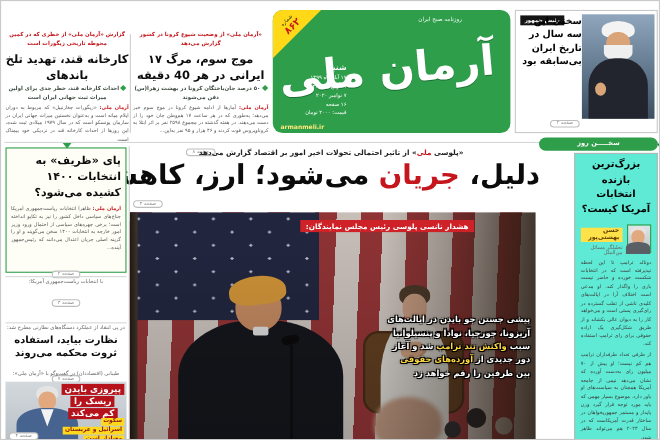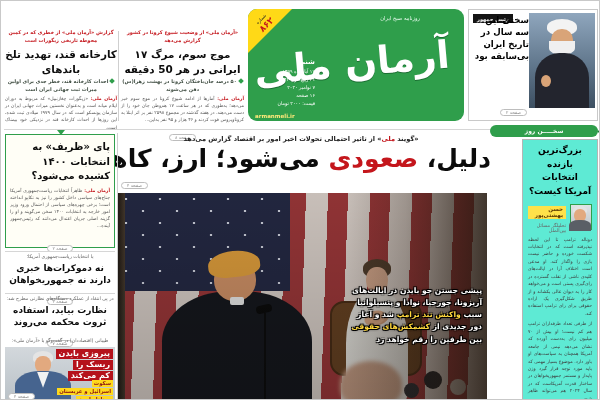--- a/index.html
+++ b/index.html
@@ -64,21 +64,21 @@
   .sb-story{left:4px;width:110px;text-align:center;}
   #dems{top:253px;}
   #oversight{top:295px;}
   .sb-story .headline{font-size:9px;margin:1px 0;}
   #interview{left:4px;top:337px;width:110px;text-align:center;}
   #interview-photo{position:relative;margin-top:2px;width:110px;height:55px;background:linear-gradient(180deg,#d3d8dc,#b9c1c7);overflow:hidden;}
   .man-hair{position:absolute;right:62px;top:4px;width:20px;height:12px;background:#e4e4e4;border-radius:50% 50% 30% 30%;}
   .man-face{position:absolute;right:64px;top:9px;width:16px;height:17px;background:#e2a97f;border-radius:46%;}
   .man-suit{position:absolute;right:44px;top:24px;width:56px;height:32px;background:#46648f;border-radius:45% 45% 0 0;}
   .man-shirt{position:absolute;right:66px;top:25px;width:12px;height:16px;background:#f2f2f2;clip-path:polygon(0 0,100% 0,50% 100%);}
-  #interview-red{position:absolute;right:2px;top:2px;display:flex;flex-direction:column;align-items:flex-start;gap:1px;}
+  #interview-red{position:absolute;right:2px;top:2px;display:flex;flex-direction:column;align-items:center;gap:1px;}
   #interview-red span{background:#b5121b;color:#fff;font-size:8px;font-weight:bold;padding:0.5px 3px;}
   #interview-yellow{position:absolute;right:2px;top:33px;display:flex;flex-direction:column;align-items:flex-start;gap:1px;}
   #interview-yellow span{background:#ffd91c;color:#8b1414;font-size:5.4px;font-weight:bold;padding:0.5px 2px;}
   #interview-pill{position:absolute;left:3px;bottom:2px;}
   
   #photo{left:117px;top:192px;width:369px;height:208px;overflow:hidden;
          background:repeating-linear-gradient(92deg,#a33a3c 0 20px,#e3d9d2 20px 42px);}
   #canton{position:absolute;left:0;top:0;width:172px;height:98px;background:#262b47;
           background-image:radial-gradient(#d8dce8 1.2px,transparent 1.7px),radial-gradient(#d8dce8 1.2px,transparent 1.7px);
           background-size:34px 24px,34px 24px;background-position:8px 6px,25px 18px;}
@@ -153,58 +153,57 @@
     <div class="pres-face"></div>
     <div class="pres-beard"></div>
     <div class="pres-robe"></div>
     <div class="pres-hand"></div>
   </div>
   <span id="pres-pill" class="page-pill">صفحه ۲</span>
 </div>
 
 <div class="abs top-story c" id="story-corona">
   <div class="kicker">«آرمان ملی» از وضعیت شیوع کرونا در کشور گزارش می‌دهد</div>
-  <div class="headline">موج سوم، مرگ ۱۷ ایرانی در هر 50 دقیقه</div>
+  <div class="headline">موج سوم، مرگ ۱۷ ایرانی در هر 40 دقیقه</div>
   <div class="bullet-line"><span class="diamond"></span><span>۵۰ درصد جان‌باختگان کرونا در بهشت زهرا(س) دفن می‌شوند</span></div>
   <div class="body-text" style="margin-top:2px;"><span class="lead-label">آرمان ملی:</span> <span>آمارها از ادامه شیوع کرونا در موج سوم خبر می‌دهد؛ به‌طوری که در هر ساعت ۱۷ هم‌وطن جان خود را از دست می‌دهند. در هفته گذشته در مجموع ۲۵۹۸ نفر بر اثر ابتلا به کروناویروس فوت کردند و ۴۶ هزار و ۹۵ نفر به‌این...</span></div>
   <span class="page-pill">صفحه ۸</span>
 </div>
 
 <div class="abs top-story c" id="story-sugar">
   <div class="kicker">گزارش «آرمان ملی» از خطری که در کمین محوطه تاریخی زیگورات است</div>
   <div class="headline">کارخانه قند، تهدید تلخ باندهای</div>
   <div class="bullet-line"><span class="diamond"></span><span>احداث کارخانه قند، خطر جدی برای اولین میراث ثبت جهانی ایران است</span></div>
   <div class="body-text" style="margin-top:2px;"><span class="lead-label">آرمان ملی:</span> <span>«زیگورات چغازنبیل» که مربوط به دوران ایلام میانه است و به‌عنوان نخستین میراث جهانی ایران در سازمان یونسکو است که در سال ۱۹۷۹ میلادی ثبت شده، این روزها از احداث کارخانه قند در نزدیکی خود بیمناک است.</span></div>
   <span class="page-pill">صفحه ۶</span>
 </div>
 
 <div class="vline" style="left:117px;top:30px;height:90px;"></div>
 <div class="hline" style="left:3px;top:128px;width:594px;"></div>
 
 <div class="abs" id="band-kicker">
-  <span>«گویند </span><span class="red">ملی</span><span>» از تاثیر احتمالی تحولات اخیر امور بر اقتصاد گزارش می‌دهد</span>
+  <span>«پلوسی </span><span class="red">ملی</span><span>» از تاثیر احتمالی تحولات اخیر امور بر اقتصاد گزارش می‌دهد</span>
 </div>
 <div class="abs" id="band-headline">
-  <span>دلیل، </span><span class="red">صعودی</span><span> می‌شود؛ ارز، کاهشی</span>
+  <span>دلیل، </span><span class="red">جریان</span><span> می‌شود؛ ارز، کاهشی</span>
 </div>
 <span class="abs page-pill" id="band-pill">صفحه ۴</span>
 
 <div class="abs" id="zarif-box">
   <div id="zarif-pointer"></div>
   <div class="headline">پای «ظریف» به انتخابات ۱۴۰۰ کشیده می‌شود؟</div>
   <div class="body-text" id="zarif-body"><span class="lead-label">آرمان ملی:</span> <span>ظاهراً انتخابات ریاست‌جمهوری آمریکا جناح‌های سیاسی داخل کشور را نیز به تکاپو انداخته است؛ برخی چهره‌های سیاسی از احتمال ورود وزیر امور خارجه به انتخابات ۱۴۰۰ سخن می‌گویند و او را گزینه اصلی جریان اعتدال می‌دانند که رئیس‌جمهور آینده...</span></div>
   <div class="c"><span class="page-pill">صفحه ۲</span></div>
 </div>
 
 <div class="vline" style="left:115.5px;top:132px;height:268px;"></div>
 <div class="hline" style="left:4px;top:250px;width:110px;"></div>
 
 <div class="abs sb-story" id="dems">
   <div class="kicker-gray">با انتخابات ریاست‌جمهوری آمریکا؛</div>
-  <div class="headline">نه دموکرات‌ها خبری دارند نه جمهوریخواهان</div>
   <span class="page-pill">صفحه ۳</span>
 </div>
 
 <div class="hline" style="left:4px;top:292px;width:110px;"></div>
 
 <div class="abs sb-story" id="oversight">
   <div class="kicker-gray">در پی انتقاد از عملکرد دستگاه‌های نظارتی مطرح شد:</div>
   <div class="headline">نظارت بیاید، استفاده ثروت محکمه می‌روند</div>
   <span class="page-pill">صفحه ۷</span>
 </div>
@@ -242,22 +241,23 @@
   <div class="trump-head"></div>
   <div class="trump-hair"></div>
   <div class="trump-collar"></div>
   <div id="mic-stand"></div>
   <div id="mic-head"></div>
   <div class="aud-head" style="left:306px;top:178px;width:18px;height:18px;background:#23252a;"></div>
   <div class="aud-head" style="left:332px;top:186px;width:16px;height:16px;background:#d8cfc6;"></div>
   <div class="aud-head" style="left:286px;top:190px;width:15px;height:15px;background:#2e3036;"></div>
   <div id="blur-head"></div>
   <div id="photo-vignette"></div>
+  <span id="photo-kicker">هشدار نانسی پلوسی رئیس مجلس نمایندگان:</span>
   <div id="photo-lead">
-    <span>پیشی جستن جو بایدن در ایالت‌های آریزونا، جورجیا، نوادا و پنسیلوانیا سبب </span><span class="y">واکنش تند ترامپ</span><span> شد و آغاز دور جدیدی از </span><span class="y">کشمکش‌های حقوقی</span><span> بین طرفین را رقم خواهد زد</span>
+    <span>پیشی جستن جو بایدن در ایالت‌های آریزونا، جورجیا، نوادا و پنسیلوانیا سبب </span><span class="y">واکنش تند ترامپ</span><span> شد و آغاز دور جدیدی از </span><span class="y">آورده‌های حقوقی</span><span> بین طرفین را رقم خواهد زد</span>
   </div>
 </div>
 
 <div class="abs" id="col-right">
   <div id="col-tab">
     <div id="tab-diamond"></div>
     <span>سخـــــن روز</span>
   </div>
   <div id="col-box">
     <div id="col-title">بزرگ‌ترین بازنده انتخابات آمریکا کیست؟</div>

